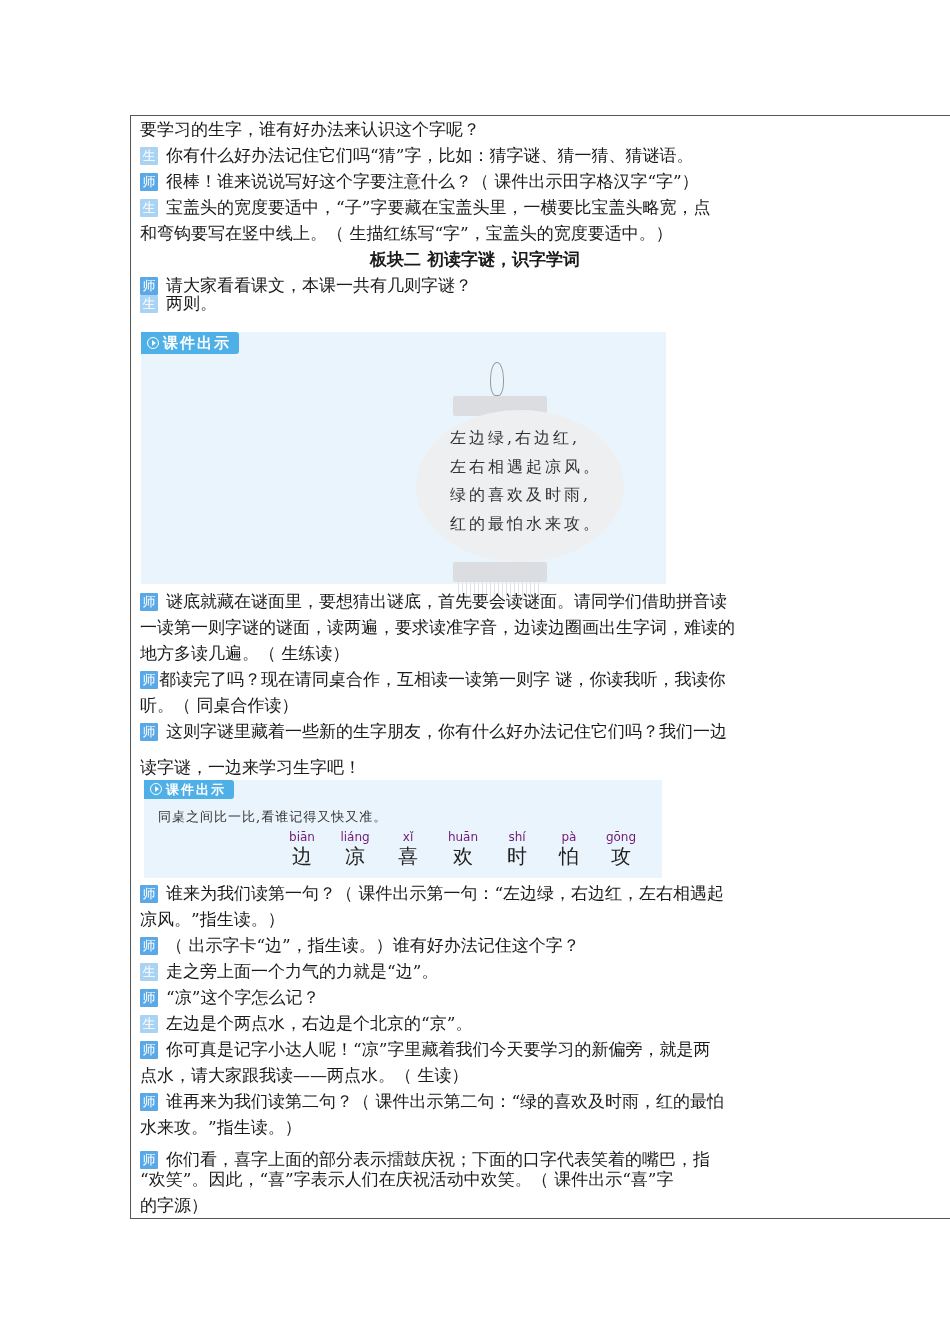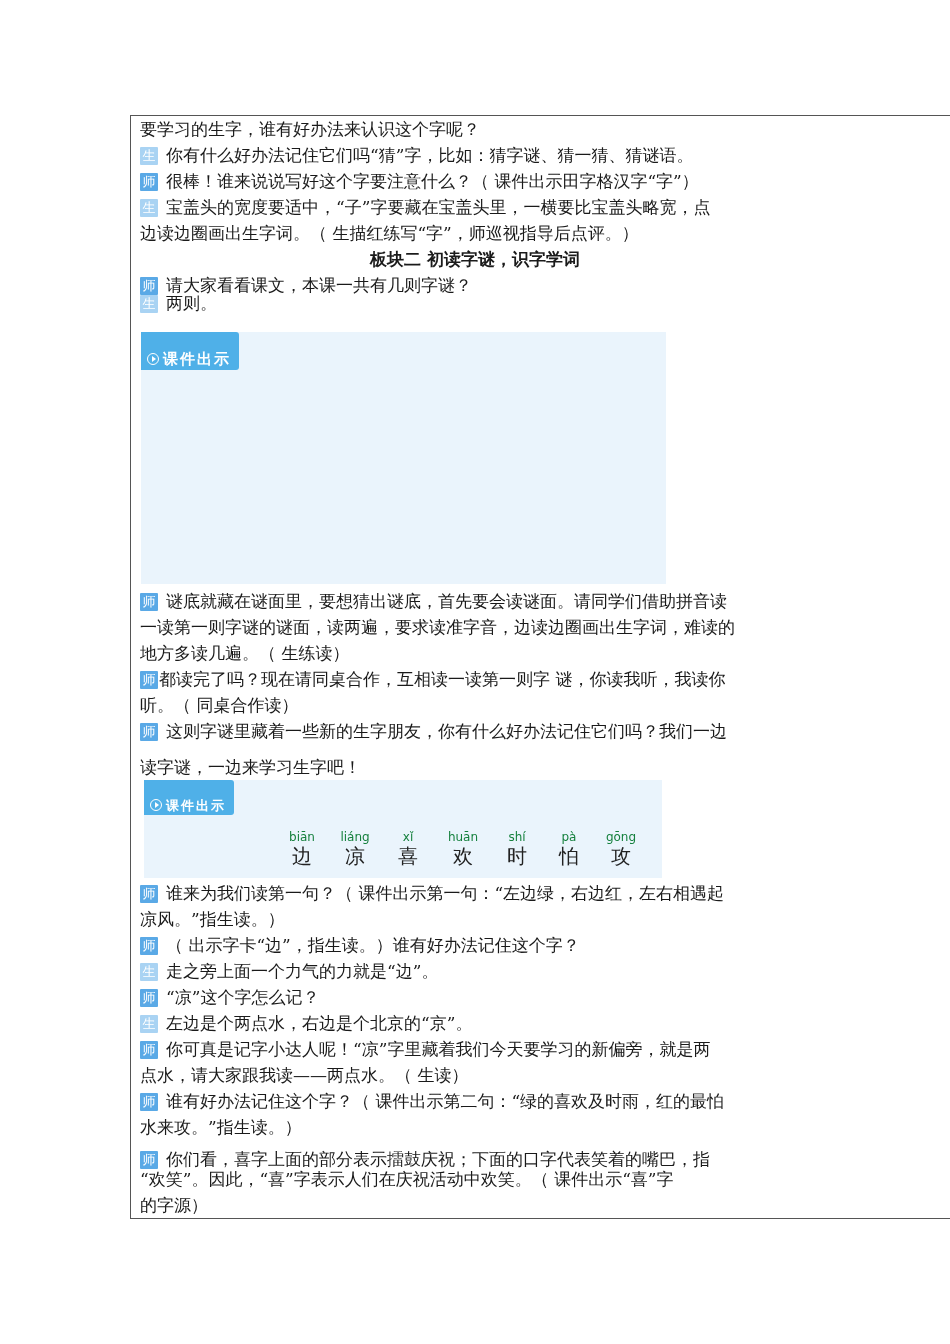--- a/index.html
+++ b/index.html
@@ -5,65 +5,79 @@
   html,body{margin:0;padding:0;background:#ffffff;}
   body{width:950px;height:1344px;position:relative;font-family:"DejaVu Serif","Liberation Serif",serif;color:#1a1a1a;}
   .table{position:absolute;left:130px;top:115px;width:824px;height:1104px;border:1.5px solid #555;box-sizing:border-box;}
   .content{position:absolute;left:9px;top:0;width:670px;font-size:17px;line-height:26px;}
   .line{position:absolute;left:0;white-space:nowrap;}
   .badge{display:inline-block;width:18px;height:18px;line-height:18px;font-size:13px;text-align:center;color:#fff;vertical-align:1px;margin-right:8px;border-radius:1px;font-family:"DejaVu Sans",sans-serif;}
   .badge.teacher{background:#5aa9e6;}
   .badge.student{background:#a9d3f3;}
   .heading{position:absolute;left:0;width:670px;text-align:center;font-weight:bold;font-family:"DejaVu Sans",sans-serif;font-size:17px;}
   .slide{position:absolute;background:#eaf4fc;}
-  .slide-tag{position:absolute;left:0;top:0;background:#4fb0e8;color:#fff;font-family:"DejaVu Sans",sans-serif;font-weight:bold;font-size:15px;height:22px;line-height:22px;padding:16px 8px 0 6px;border-radius:0 3px 3px 0;letter-spacing:2px;}
+  .slide-tag{position:absolute;left:0;top:0;background:#4fb0e8;color:#fff;font-family:"DejaVu Sans",sans-serif;font-weight:bold;font-size:15px;height:22px;line-height:22px;padding:0 8px 0 6px;border-radius:0 3px 3px 0;letter-spacing:2px;}
   .slide-tag .play{display:inline-block;width:12px;height:12px;border:1.5px solid #fff;border-radius:50%;vertical-align:-1px;margin-right:4px;position:relative;box-sizing:border-box;}
   .slide-tag .play:after{content:"";position:absolute;left:3.5px;top:2px;border-left:4px solid #fff;border-top:3px solid transparent;border-bottom:3px solid transparent;}
   .lantern{position:absolute;}
   .lantern .loop{position:absolute;left:74px;top:0;width:14px;height:34px;border:1.5px solid #999;border-radius:50% 50% 40% 40%;box-sizing:border-box;}
   .lantern .cap{position:absolute;left:37px;width:94px;height:20px;background:#dcdde0;border-radius:2px;}
   .lantern .body{position:absolute;left:0;top:48px;width:208px;height:152px;background:#eeeff1;border-radius:50%;}
   .lantern .fringe{position:absolute;left:42px;top:220px;width:84px;height:20px;background:repeating-linear-gradient(90deg,#e1e2e5 0 1px,transparent 1px 4px);}
   .riddle{position:absolute;left:34px;top:62px;font-size:16px;line-height:28.5px;letter-spacing:3px;color:#333;font-family:"DejaVu Serif",serif;}
   .slide2-text{position:absolute;left:14px;top:24px;font-size:13px;color:#333;letter-spacing:1px;}
   .py-cell{position:absolute;width:50px;text-align:center;}
-  .py{font-family:"DejaVu Sans",sans-serif;font-size:12px;color:#15803d;line-height:14px;}
+  .py{font-family:"DejaVu Sans",sans-serif;font-size:12px;color:#701a75;line-height:14px;}
   .hz{font-size:20px;color:#222;line-height:24px;font-family:"DejaVu Serif",serif;}
 </style>
 </head>
 <body>
 
 <div class="table">
   <div class="content">
 
     <div class="line" style="top:0px"><span>要学习的生字，谁有好办法来认识这个字呢？</span></div>
     <div class="line" style="top:26px"><span class="badge student">生</span><span>你有什么好办法记住它们吗“猜”字，比如：猜字谜、猜一猜、猜谜语。</span></div>
     <div class="line" style="top:52px"><span class="badge teacher">师</span><span>很棒！谁来说说写好这个字要注意什么？（ 课件出示田字格汉字“字”）</span></div>
     <div class="line" style="top:78px"><span class="badge student">生</span><span>宝盖头的宽度要适中，“子”字要藏在宝盖头里，一横要比宝盖头略宽，点</span></div>
-    <div class="line" style="top:104px"><span>边读边圈画出生字词。（ 生描红练写“字”，师巡视指导后点评。）</span></div>
+    <div class="line" style="top:104px"><span>和弯钩要写在竖中线上。（ 生描红练写“字”，宝盖头的宽度要适中。）</span></div>
 
     <div class="heading" style="top:130px">板块二  初读字谜，识字学词</div>
 
     <div class="line" style="top:156px"><span class="badge teacher">师</span><span>请大家看看课文，本课一共有几则字谜？</span></div>
     <div class="line" style="top:174px"><span class="badge student">生</span><span>两则。</span></div>
 
     <div class="slide" style="left:1px;top:216px;width:525px;height:252px;">
       <div class="slide-tag"><span class="play"></span><span>课件出示</span></div>
+      <div class="lantern" style="left:275px;top:30px;width:208px;height:222px;">
+        <div class="loop"></div>
+        <div class="cap" style="top:34px"></div>
+        <div class="body"></div>
+        <div class="cap" style="top:200px"></div>
+        <div class="fringe"></div>
+        <div class="riddle">
+          <div>左边绿,右边红,</div>
+          <div>左右相遇起凉风。</div>
+          <div>绿的喜欢及时雨,</div>
+          <div>红的最怕水来攻。</div>
+        </div>
+      </div>
     </div>
 
     <div class="line" style="top:472px"><span class="badge teacher">师</span><span>谜底就藏在谜面里，要想猜出谜底，首先要会读谜面。请同学们借助拼音读</span></div>
     <div class="line" style="top:498px"><span>一读第一则字谜的谜面，读两遍，要求读准字音，边读边圈画出生字词，难读的</span></div>
     <div class="line" style="top:524px"><span>地方多读几遍。（ 生练读）</span></div>
     <div class="line" style="top:550px"><span class="badge teacher" style="margin-right:1px">师</span><span>都读完了吗？现在请同桌合作，互相读一读第一则字  谜，你读我听，我读你</span></div>
     <div class="line" style="top:576px"><span>听。（ 同桌合作读）</span></div>
     <div class="line" style="top:602px"><span class="badge teacher">师</span><span>这则字谜里藏着一些新的生字朋友，你有什么好办法记住它们吗？我们一边</span></div>
     <div class="line" style="top:638px"><span>读字谜，一边来学习生字吧！</span></div>
 
     <div class="slide" style="left:4px;top:664px;width:518px;height:98px;">
       <div class="slide-tag" style="height:19px;line-height:19px;font-size:13px;"><span class="play"></span><span>课件出示</span></div>
+      <div class="slide2-text">同桌之间比一比,看谁记得又快又准。</div>
       <div class="py-cell" style="left:133px;top:50px">
           <div class="py">biān</div>
           <div class="hz">边</div>
         </div>
       <div class="py-cell" style="left:186px;top:50px">
           <div class="py">liáng</div>
           <div class="hz">凉</div>
         </div>
       <div class="py-cell" style="left:239px;top:50px">
           <div class="py">xǐ</div>
@@ -88,19 +102,19 @@
     </div>
 
     <div class="line" style="top:764px"><span class="badge teacher">师</span><span>谁来为我们读第一句？（ 课件出示第一句：“左边绿，右边红，左右相遇起</span></div>
     <div class="line" style="top:790px"><span>凉风。”指生读。）</span></div>
     <div class="line" style="top:816px"><span class="badge teacher">师</span><span>（ 出示字卡“边”，指生读。）谁有好办法记住这个字？</span></div>
     <div class="line" style="top:842px"><span class="badge student">生</span><span>走之旁上面一个力气的力就是“边”。</span></div>
     <div class="line" style="top:868px"><span class="badge teacher">师</span><span>“凉”这个字怎么记？</span></div>
     <div class="line" style="top:894px"><span class="badge student">生</span><span>左边是个两点水，右边是个北京的“京”。</span></div>
     <div class="line" style="top:920px"><span class="badge teacher">师</span><span>你可真是记字小达人呢！“凉”字里藏着我们今天要学习的新偏旁，就是两</span></div>
     <div class="line" style="top:946px"><span>点水，请大家跟我读——两点水。（ 生读）</span></div>
-    <div class="line" style="top:972px"><span class="badge teacher">师</span><span>谁有好办法记住这个字？（ 课件出示第二句：“绿的喜欢及时雨，红的最怕</span></div>
+    <div class="line" style="top:972px"><span class="badge teacher">师</span><span>谁再来为我们读第二句？（ 课件出示第二句：“绿的喜欢及时雨，红的最怕</span></div>
     <div class="line" style="top:998px"><span>水来攻。”指生读。）</span></div>
     <div class="line" style="top:1030px"><span class="badge teacher">师</span><span>你们看，喜字上面的部分表示擂鼓庆祝；下面的口字代表笑着的嘴巴，指</span></div>
     <div class="line" style="top:1050px"><span>“欢笑”。因此，“喜”字表示人们在庆祝活动中欢笑。（ 课件出示“喜”字</span></div>
     <div class="line" style="top:1076px"><span>的字源）</span></div>
   </div>
 </div>
 
 </body></html>

